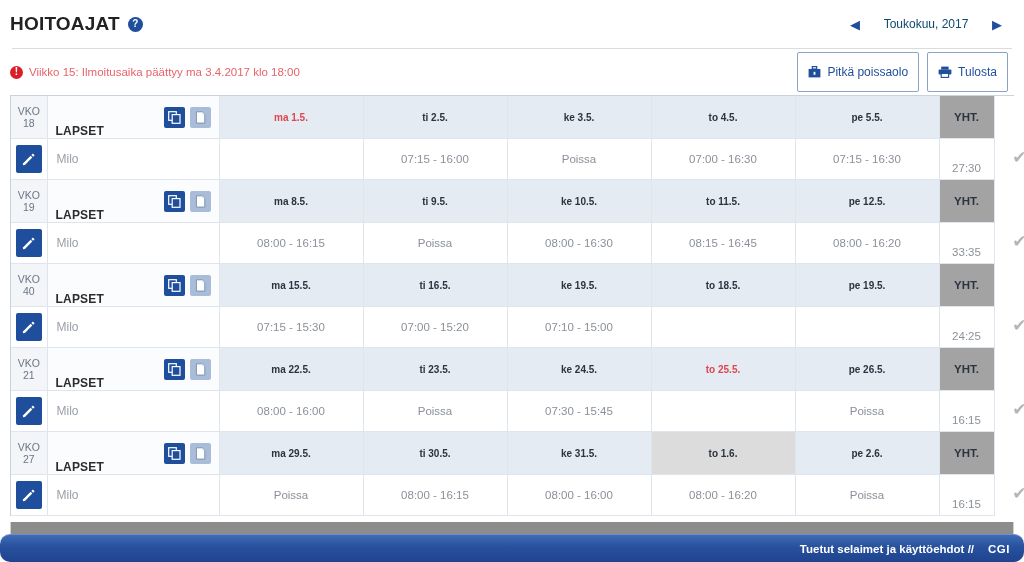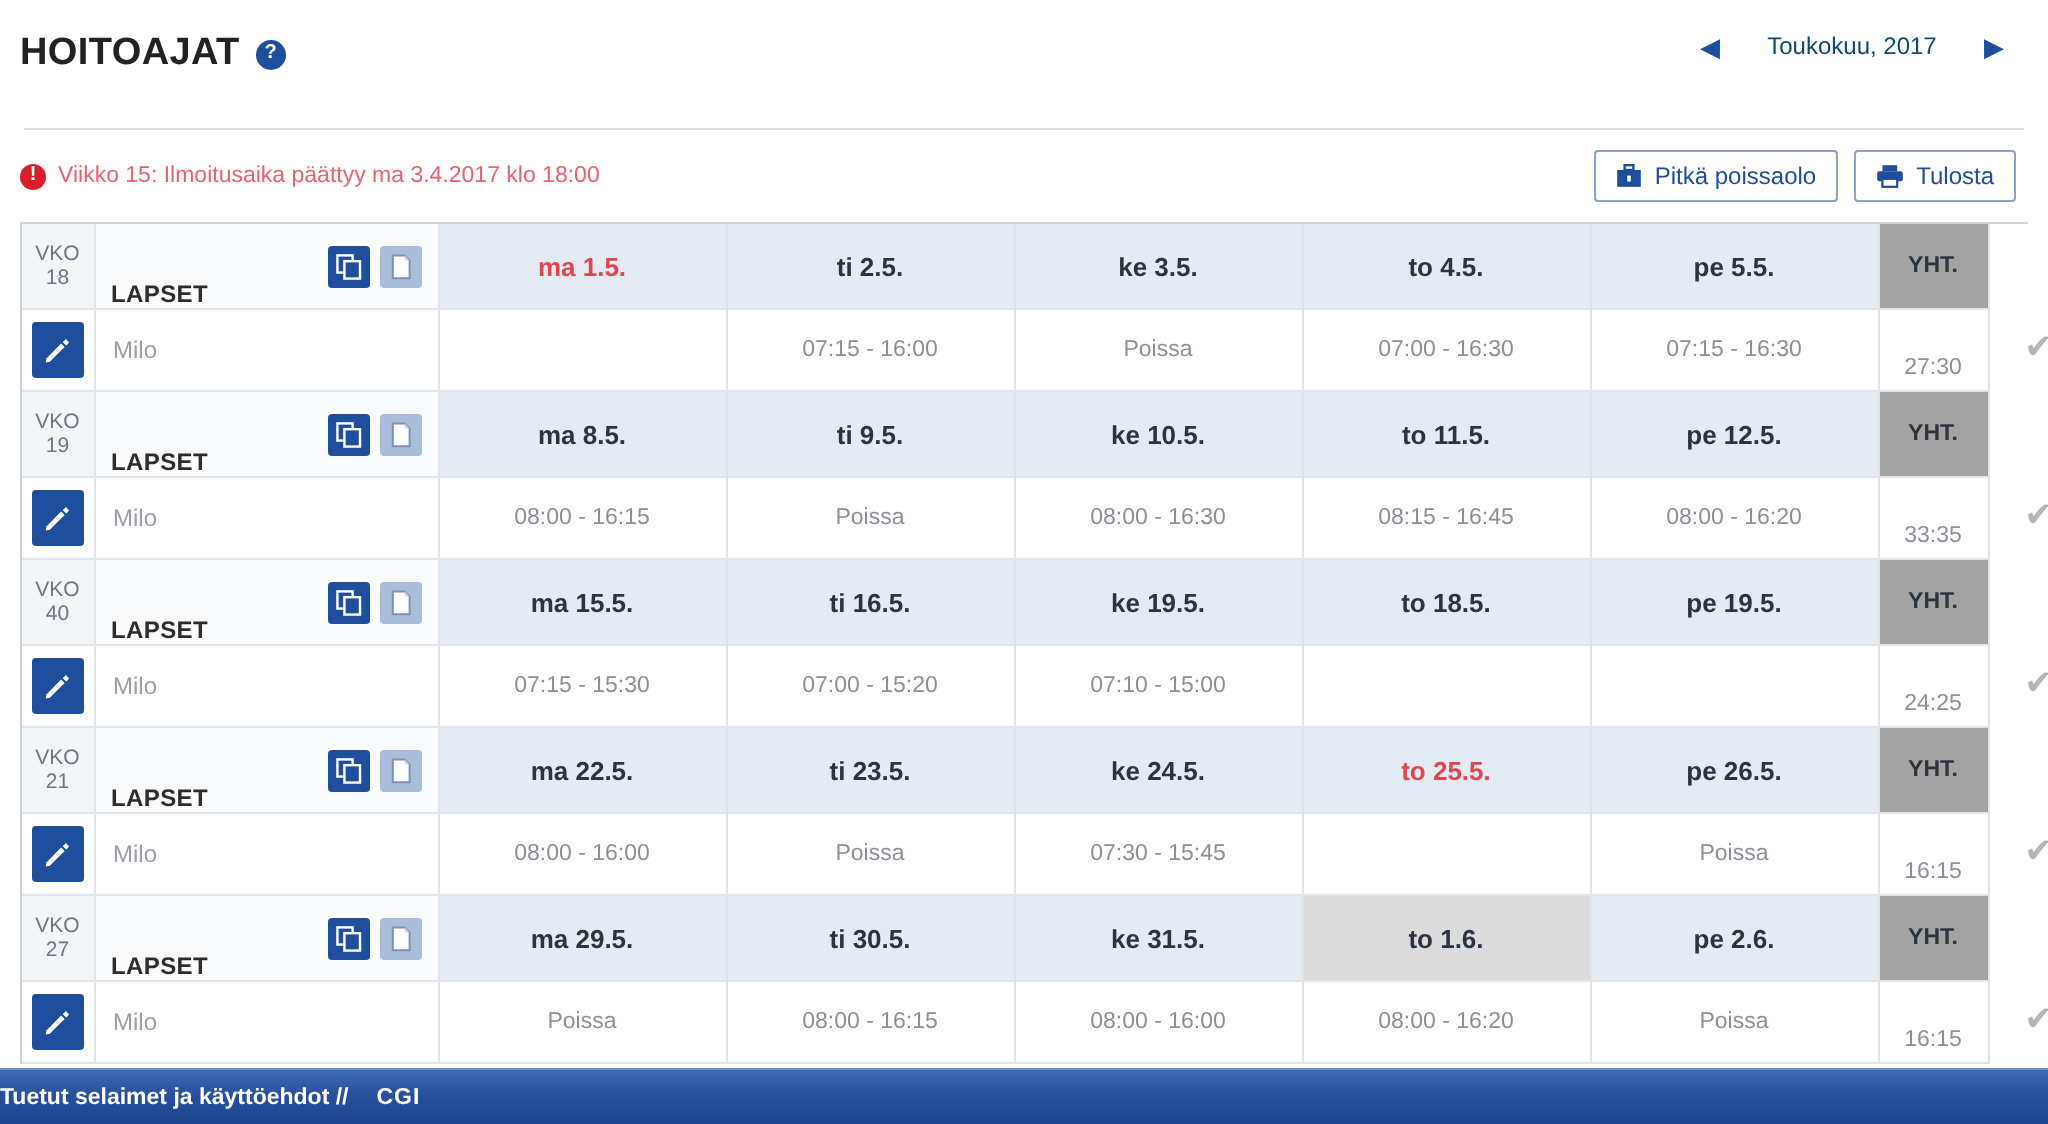--- a/index.html
+++ b/index.html
@@ -20,23 +20,23 @@
     width: 1024px;
     height: 562px;
     box-sizing: border-box;
     background: #fff;
   }
 
   
   .page-header {
     position: relative;
     height: 48px;
-    padding: 16px 16px 0 10px;
-    display: flex;
-    align-items: flex-start;
+    padding: 0 16px 0 10px;
+    display: flex;
+    align-items: center;
     justify-content: space-between;
   }
   .title-wrap {
     display: flex;
     align-items: center;
     gap: 8px;
   }
   .page-title {
     font-size: 19px;
     font-weight: bold;
@@ -111,21 +111,21 @@
     line-height: 1;
   }
   .btn-group {
     display: flex;
     gap: 8px;
   }
   .btn {
     display: inline-flex;
     align-items: center;
     gap: 6px;
-    height: 26px;
+    height: 40px;
     padding: 0 10px;
     border: 1px solid #8ba3c4;
     background: #fff;
     color: #1f4e9c;
     font-size: 12px;
     border-radius: 2px;
     cursor: pointer;
     font-family: "Liberation Sans", sans-serif;
   }
   .btn svg { display: block; }
@@ -191,21 +191,21 @@
     border-radius: 2px;
     cursor: pointer;
   }
   .icon-btn.copy  { background: #1f4e9c; }
   .icon-btn.paste { background: #a9bdd8; }
 
   .hdr-row td.day-cell {
     text-align: center;
     font-weight: bold;
     color: #2c3440;
-    font-size: 13px;
+    font-size: 10px;
   }
   .hdr-row td.day-cell.highlight { color: #e0464f; }
   .hdr-row td.day-cell.othermonth { background: #dcdcdc; }
   .hdr-row td.tot-cell {
     background: #a3a3a3;
     text-align: center;
     font-weight: bold;
     color: #2c3440;
     font-size: 11.5px;
   }
@@ -289,22 +289,24 @@
   .footer {
     position: absolute;
     left: 0;
     bottom: 0;
     width: 1024px;
     height: 28px;
     background: linear-gradient(to bottom, #3f6cb5 0%, #28509c 45%, #1f4490 100%);
     border-top: 1px solid #6d8fc7;
     display: flex;
     align-items: center;
+    justify-content: flex-end;
     padding-right: 14px;
     box-sizing: border-box;
+    border-radius: 10px;
   }
   .footer-text {
     color: #ffffff;
     font-size: 11.5px;
     font-weight: bold;
   }
   .footer-brand {
     color: #ffffff;
     font-size: 11.5px;
     font-weight: bold;

